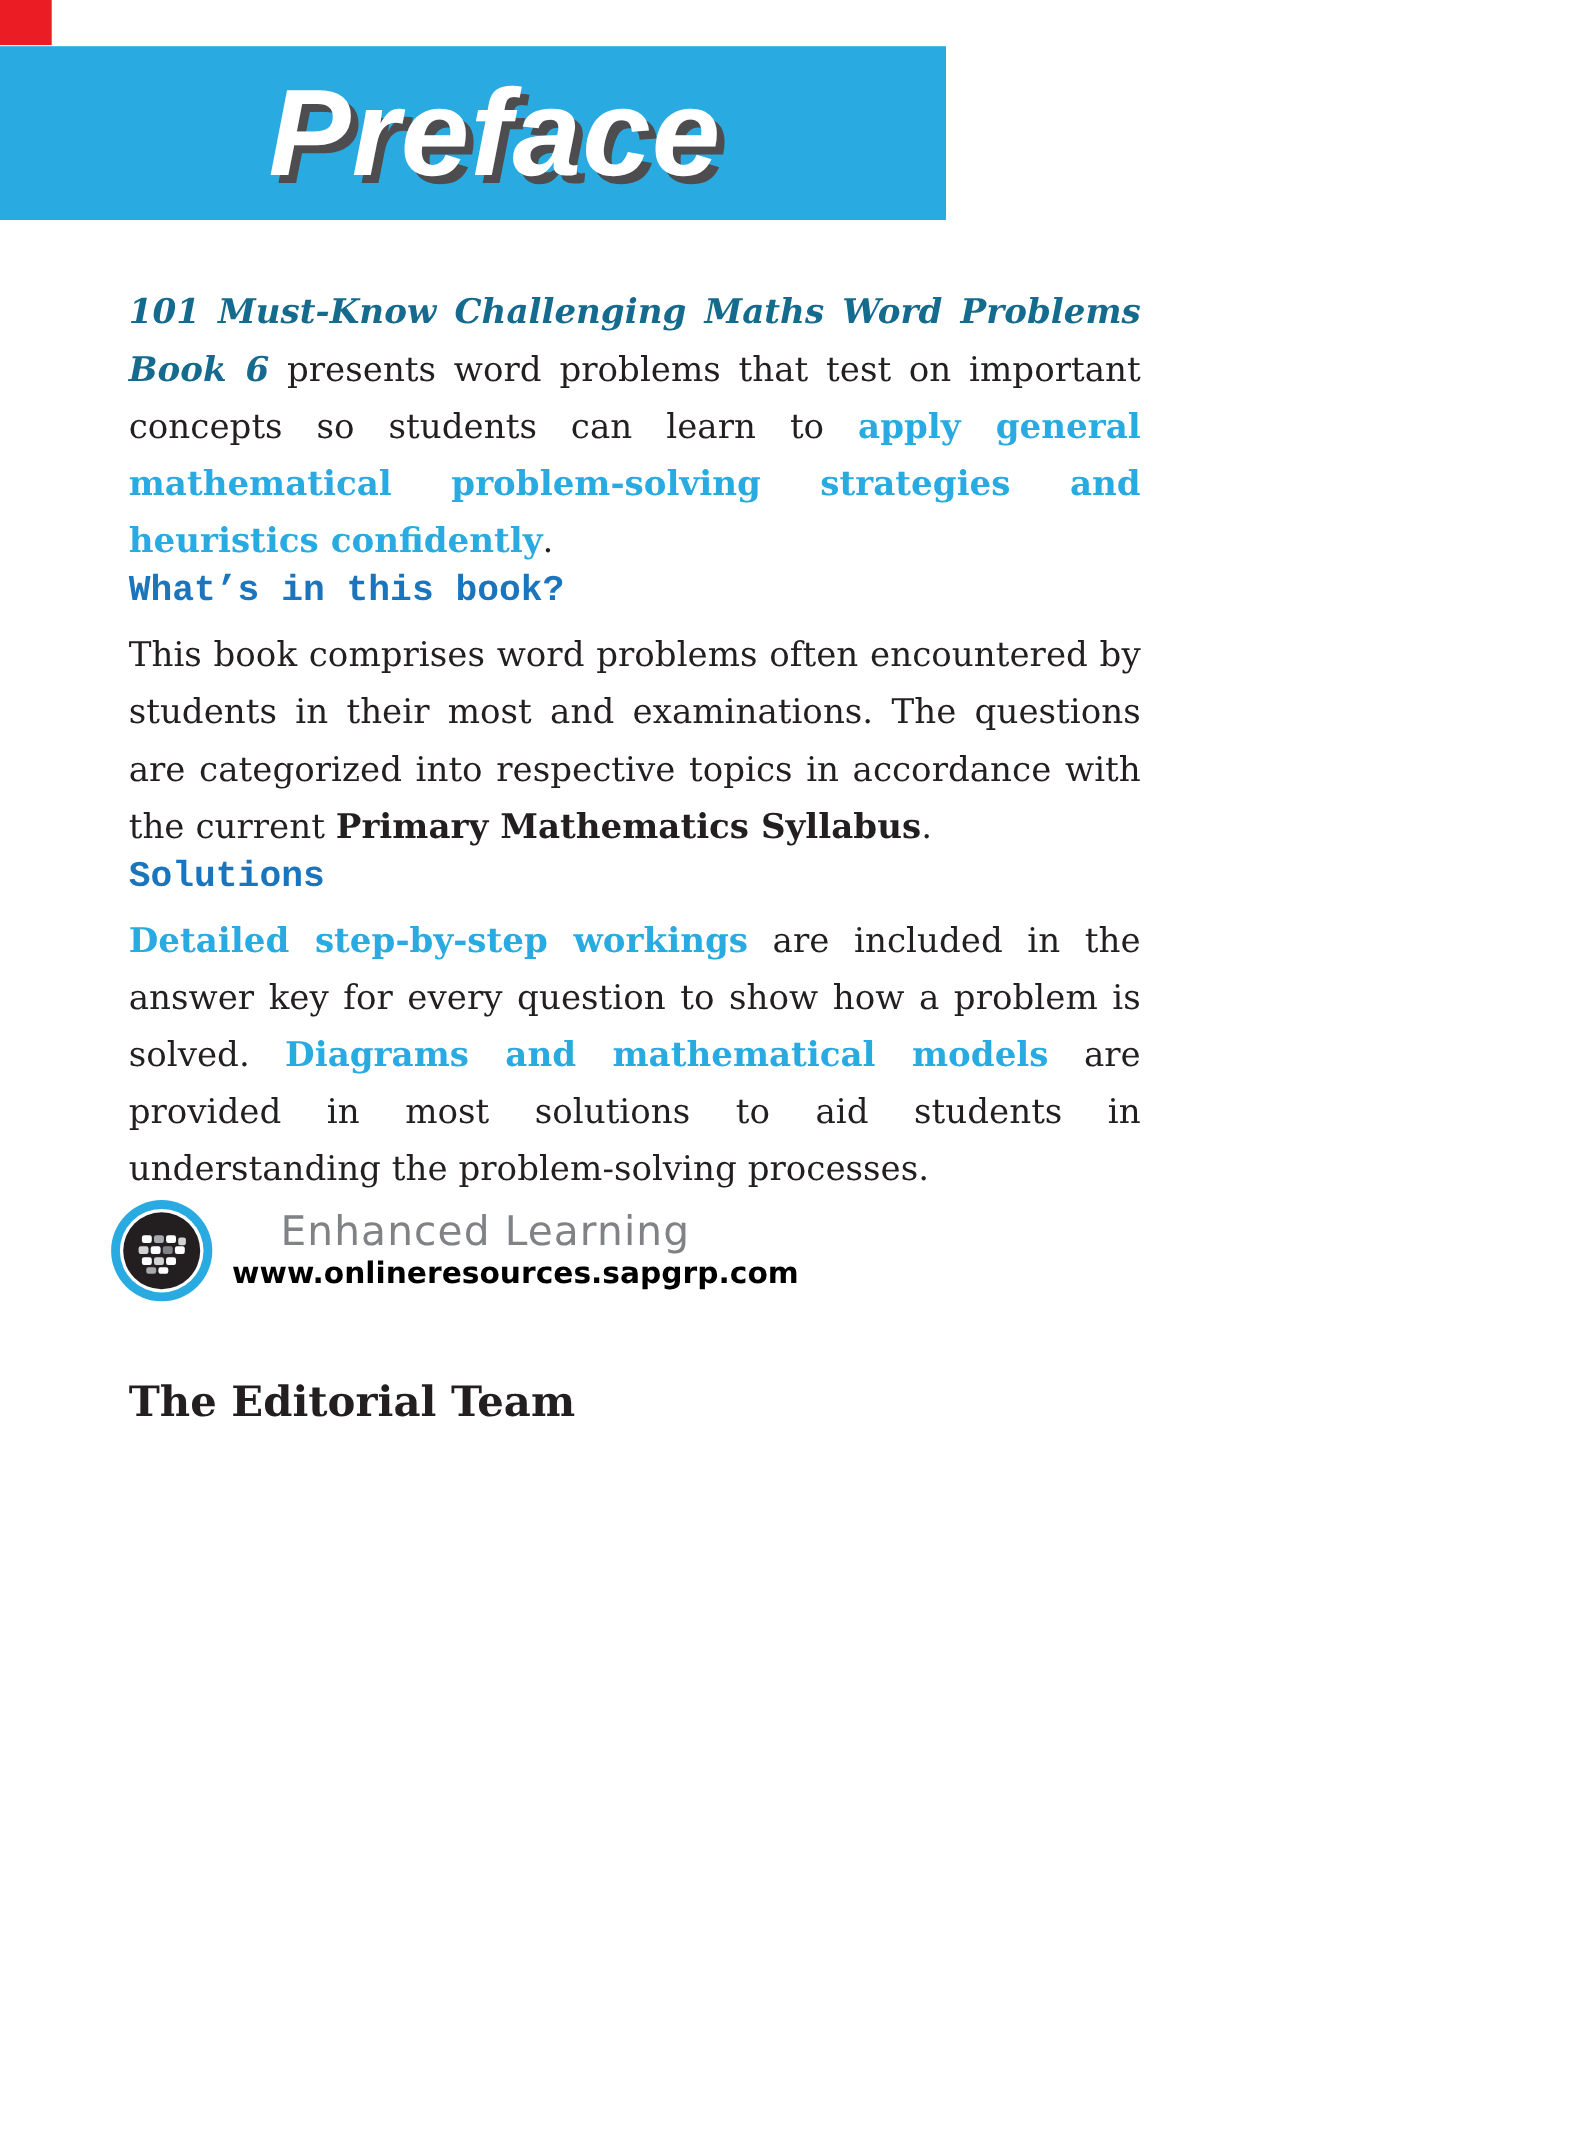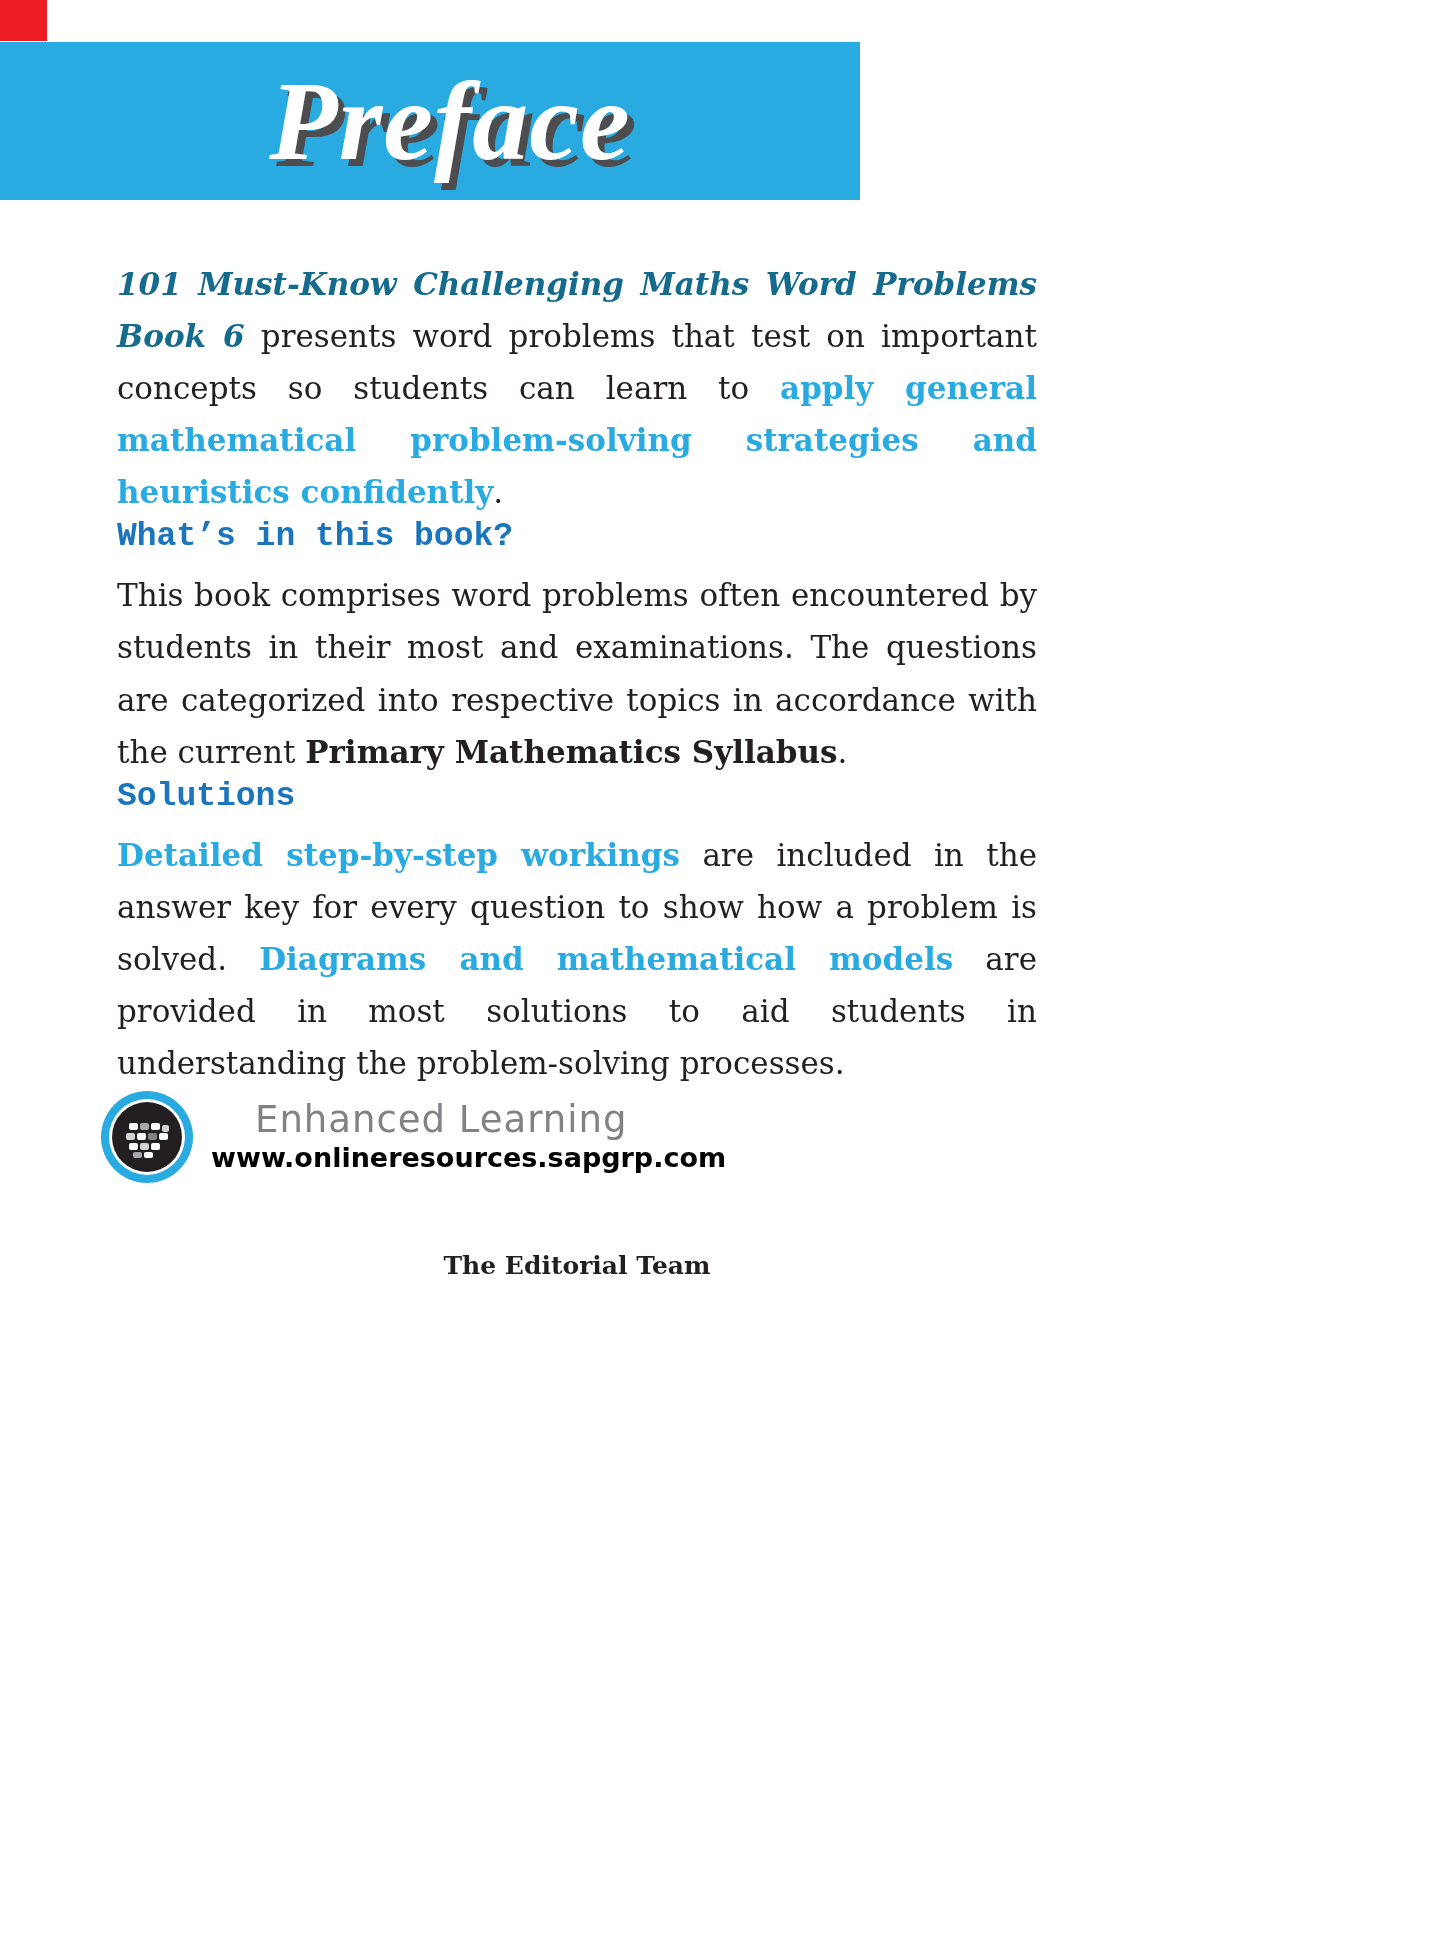--- a/index.html
+++ b/index.html
@@ -23,21 +23,21 @@
     top: 42px; left: 0;
     width: 860px; height: 158px;
     background: #29ABE2;
     display: flex;
     align-items: center;
     justify-content: center;
   }
   .banner-title {
     margin: 0;
     padding-left: 40px;
-    font-family: Liberation Serif, serif;
+    font-family: Liberation Sans, sans-serif;
     font-weight: bold;
     font-style: italic;
     font-size: 112px;
     line-height: 1;
     color: #ffffff;
     letter-spacing: 1px;
     text-shadow: 7px 7px 0 #4D4D4F;
   }
   .content {
     position: absolute;
@@ -96,23 +96,23 @@
   }
   .enh-url {
     font-family: "DejaVu Sans", sans-serif;
     font-weight: bold;
     font-size: 27px;
     line-height: 1.25;
     color: #000000;
   }
   .signoff {
     margin-top: 66px;
-    text-align: center;
+    text-align: left;
     font-weight: bold;
-    font-size: 25px;
+    font-size: 38px;
     color: #231F20;
   }
 </style>
 </head>
 <body>
 
 <div class="page">
 
   <div class="corner-mark"></div>
 

